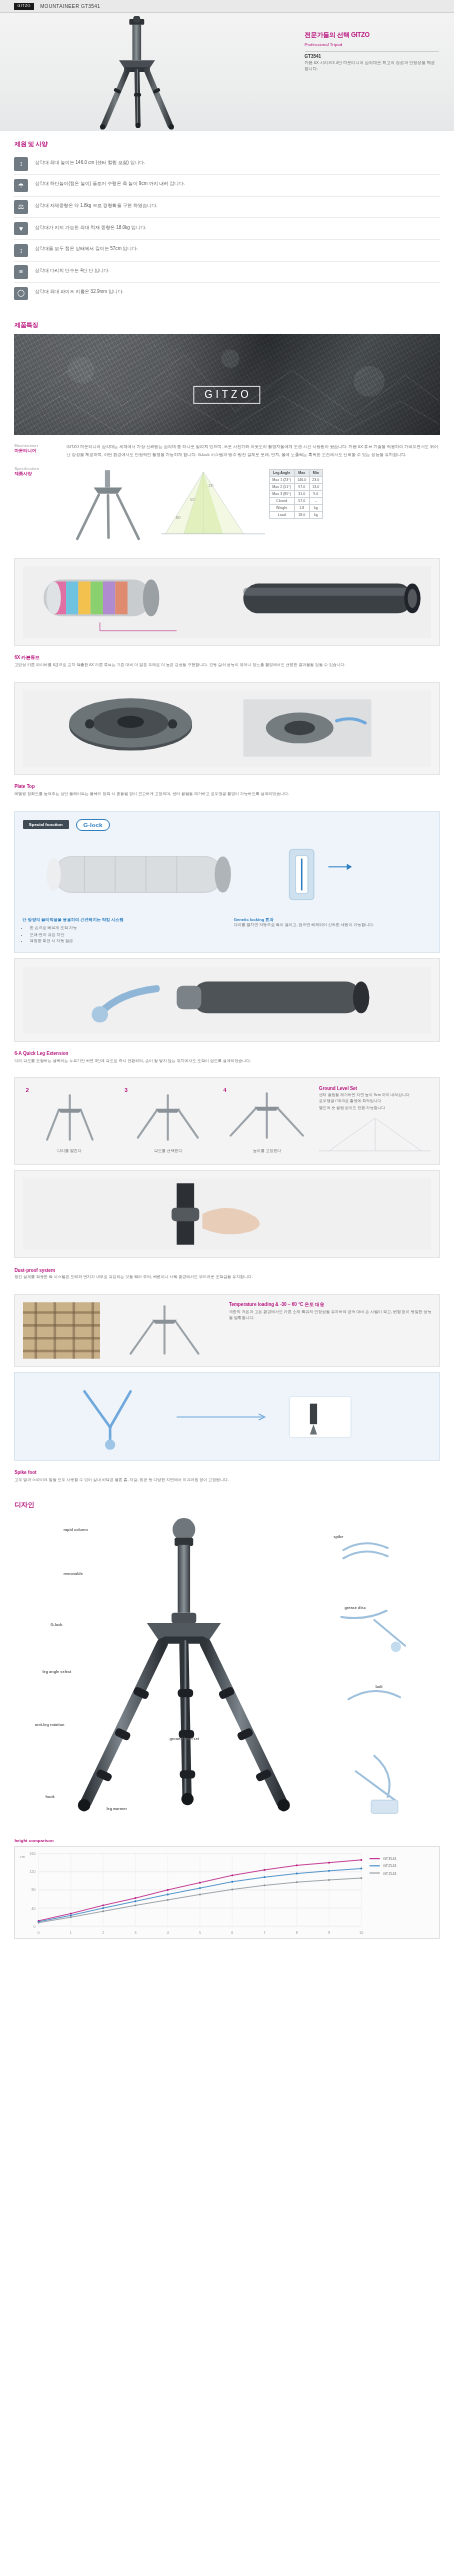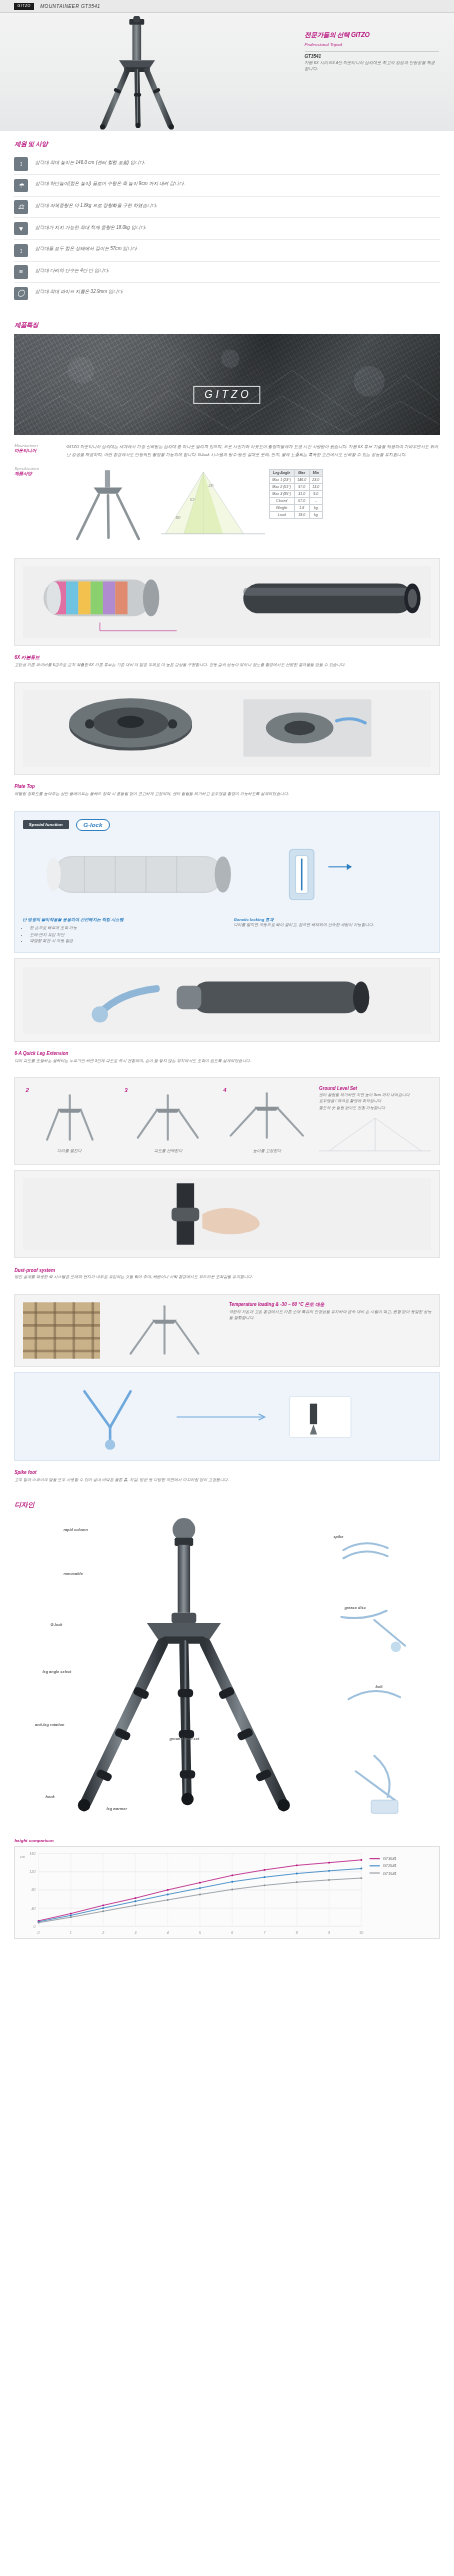--- a/index.html
+++ b/index.html
@@ -4,21 +4,21 @@
 <style>
   * { box-sizing: border-box; }
   html, body { margin:0; padding:0; }
   body {
     width: 454px;
     background: #ffffff;
     font-family: "Liberation Sans", sans-serif;
     color: #4a4a4a;
     font-size: 5.7px;
   }
-  .page { width: 454px; margin: 0 auto; position: relative; font-style: italic; }
+  .page { width: 454px; margin: 0 auto; position: relative; }
 
   
   .top-bar {
     height: 13.4px;
     background: #e9e9ea;
     border-bottom: 0.5px solid #d2d2d4;
     display: flex;
     align-items: center;
     padding-left: 14.4px;
     gap: 6.2px;

